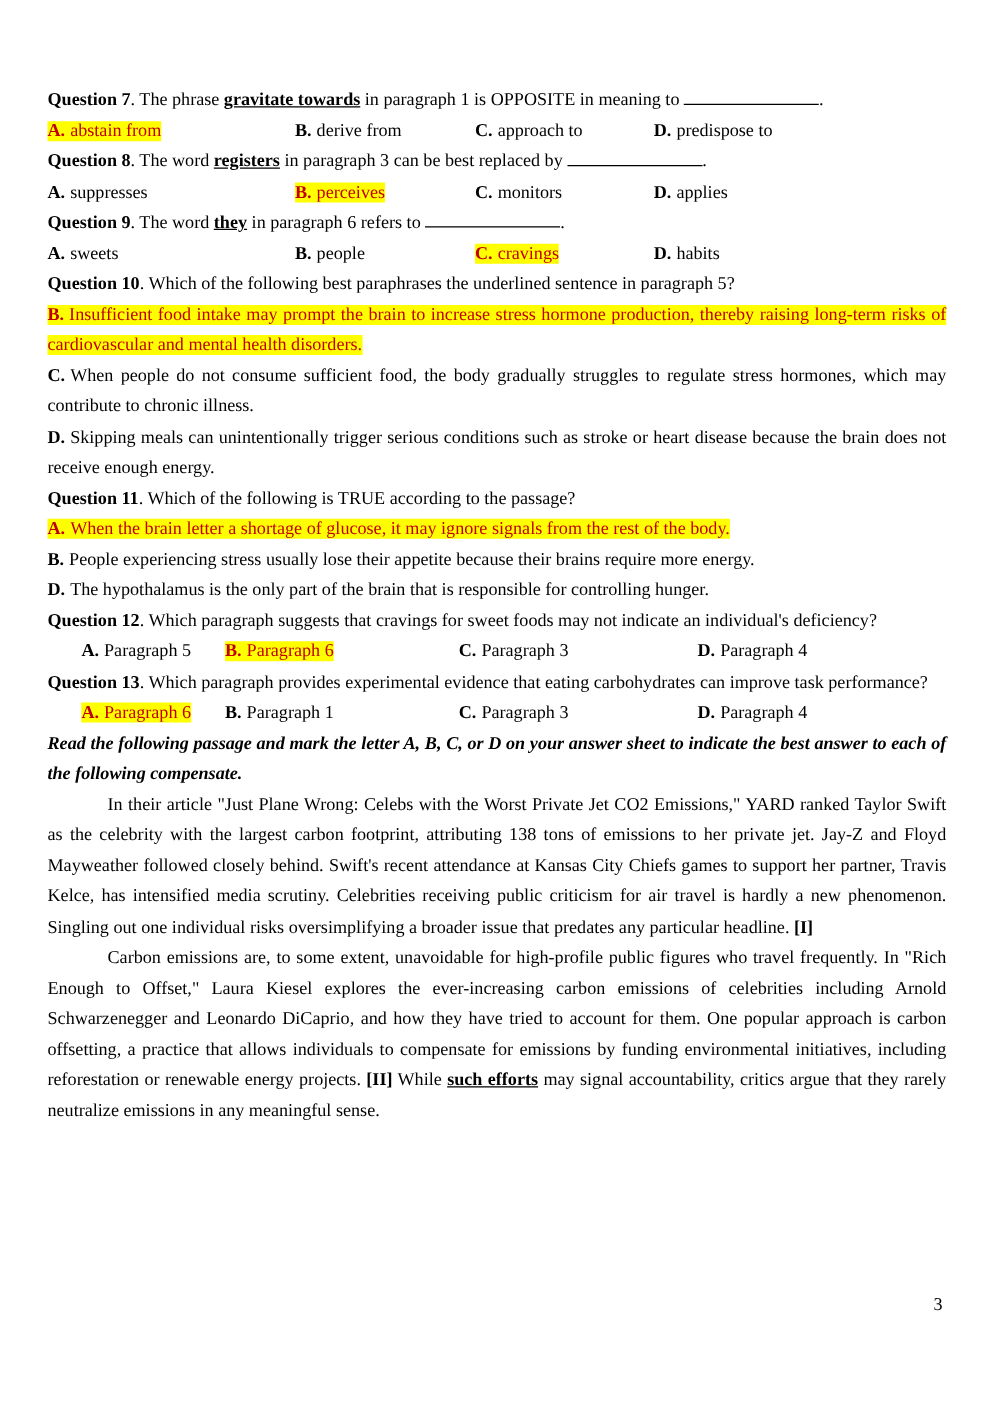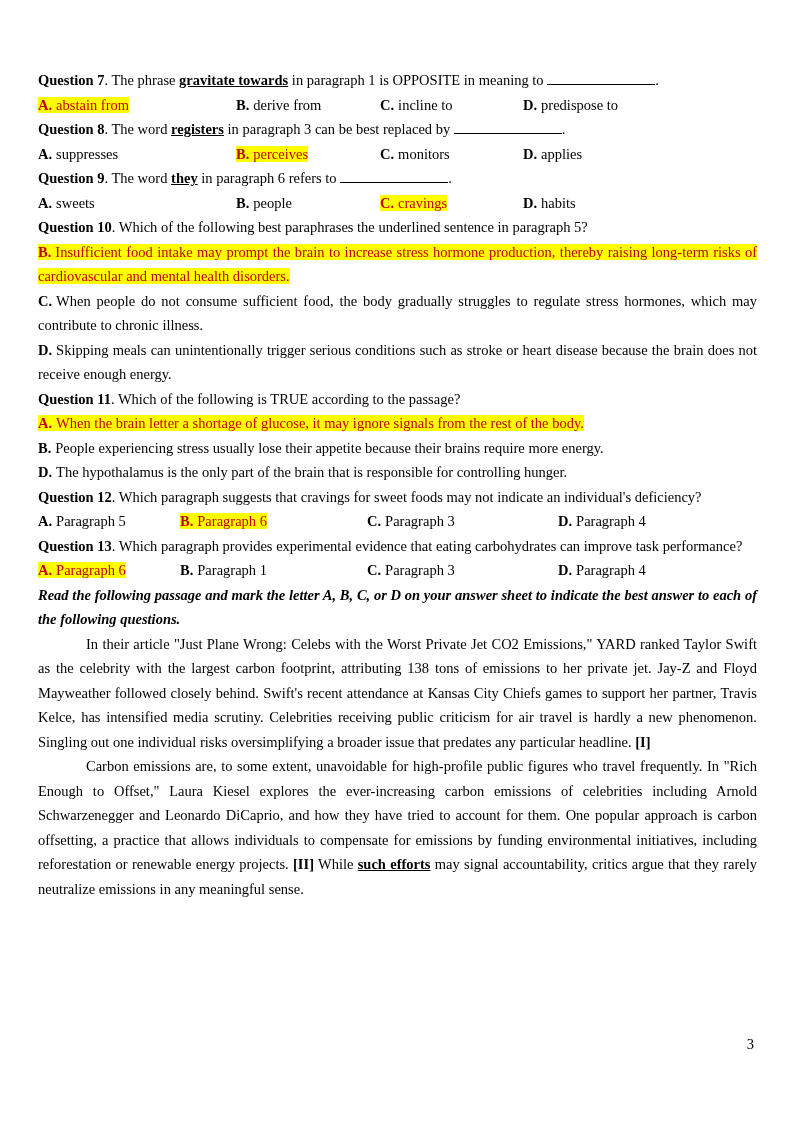--- a/index.html
+++ b/index.html
@@ -29,21 +29,21 @@
     width: 108px;
     height: 13px;
     border-bottom: 1px solid #000;
     vertical-align: baseline;
   }
   .optrow { display: flex; }
   .optrow .c1 { width: 198px; flex: 0 0 auto; }
   .optrow .c2 { width: 144px; flex: 0 0 auto; }
   .optrow .c3 { width: 143px; flex: 0 0 auto; }
   .optrow .c4 { flex: 1 1 auto; }
-  .optrow.narrow .c1 { width: 142px; }
+  .optrow.narrow .c1 { width: 142px; text-align: center; }
   .optrow.narrow .c2 { width: 147px; }
   .optrow.narrow .c3 { width: 191px; margin-left: 40px; }
   .opt b { font-weight: bold; margin-right: 4px; }
   .hl {
     background: var(--hl-bg, #ffff00);
     color: var(--hl-color, #c00000);
     margin-top: 16px;
   }
   .instr { font-weight: bold; font-style: italic; }
   .para { text-align: justify; text-indent: 48px; }
@@ -57,21 +57,21 @@
 </head>
 <body>
 
 <div class="page">
   <div class="content">
 
     <div class="line"><b class="qlabel">Question 7</b><span>. The phrase </span><span class="bu">gravitate towards</span><span> in paragraph 1 is OPPOSITE in meaning to </span><span class="blank"></span><span>.</span></div>
     <div class="line optrow">
       <span class="c1"><span class="opt hl"><b>A.</b><span>abstain from</span></span></span>
       <span class="c2"><span class="opt"><b>B.</b><span>derive from</span></span></span>
-      <span class="c3"><span class="opt"><b>C.</b><span>incline to</span></span></span>
+      <span class="c3"><span class="opt"><b>C.</b><span>approach to</span></span></span>
       <span class="c4"><span class="opt"><b>D.</b><span>predispose to</span></span></span>
     </div>
 
     <div class="line"><b class="qlabel">Question 8</b><span>. The word </span><span class="bu">registers</span><span> in paragraph 3 can be best replaced by </span><span class="blank"></span><span>.</span></div>
     <div class="line optrow">
       <span class="c1"><span class="opt"><b>A.</b><span>suppresses</span></span></span>
       <span class="c2"><span class="opt hl"><b>B.</b><span>perceives</span></span></span>
       <span class="c3"><span class="opt"><b>C.</b><span>monitors</span></span></span>
       <span class="c4"><span class="opt"><b>D.</b><span>applies</span></span></span>
     </div>
@@ -103,21 +103,21 @@
     </div>
 
     <div class="line just"><b class="qlabel">Question 13</b><span>. Which paragraph provides experimental evidence that eating carbohydrates can improve task performance?</span></div>
     <div class="line optrow narrow">
       <span class="c1"><span class="opt hl"><b>A.</b><span>Paragraph 6</span></span></span>
       <span class="c2"><span class="opt"><b>B.</b><span>Paragraph 1</span></span></span>
       <span class="c3"><span class="opt"><b>C.</b><span>Paragraph 3</span></span></span>
       <span class="c4"><span class="opt"><b>D.</b><span>Paragraph 4</span></span></span>
     </div>
 
-    <div class="line just instr">Read the following passage and mark the letter A, B, C, or D on your answer sheet to indicate the best answer to each of the following questions.</div>
+    <div class="line just instr">Read the following passage and mark the letter A, B, C, or D on your answer sheet to indicate the best answer to each of the following compensate.</div>
 
     <div class="line para"><span>In their article "Just Plane Wrong: Celebs with the Worst Private Jet CO2 Emissions," YARD ranked Taylor Swift as the celebrity with the largest carbon footprint, attributing 138 tons of emissions to her private jet. Jay-Z and Floyd Mayweather followed closely behind. Swift's recent attendance at Kansas City Chiefs games to support her partner, Travis Kelce, has intensified media scrutiny. Celebrities receiving public criticism for air travel is hardly a new phenomenon. Singling out one individual risks oversimplifying a broader issue that predates any particular headline. </span><b>[I]</b></div>
 
     <div class="line para"><span>Carbon emissions are, to some extent, unavoidable for high-profile public figures who travel frequently. In "Rich Enough to Offset," Laura Kiesel explores the ever-increasing carbon emissions of celebrities including Arnold Schwarzenegger and Leonardo DiCaprio, and how they have tried to account for them. One popular approach is carbon offsetting, a practice that allows individuals to compensate for emissions by funding environmental initiatives, including reforestation or renewable energy projects. </span><b>[II]</b><span> While </span><span class="bu">such efforts</span><span> may signal accountability, critics argue that they rarely neutralize emissions in any meaningful sense.</span></div>
 
   </div>
 
   <div class="pagenum">3</div>
 </div>
 

